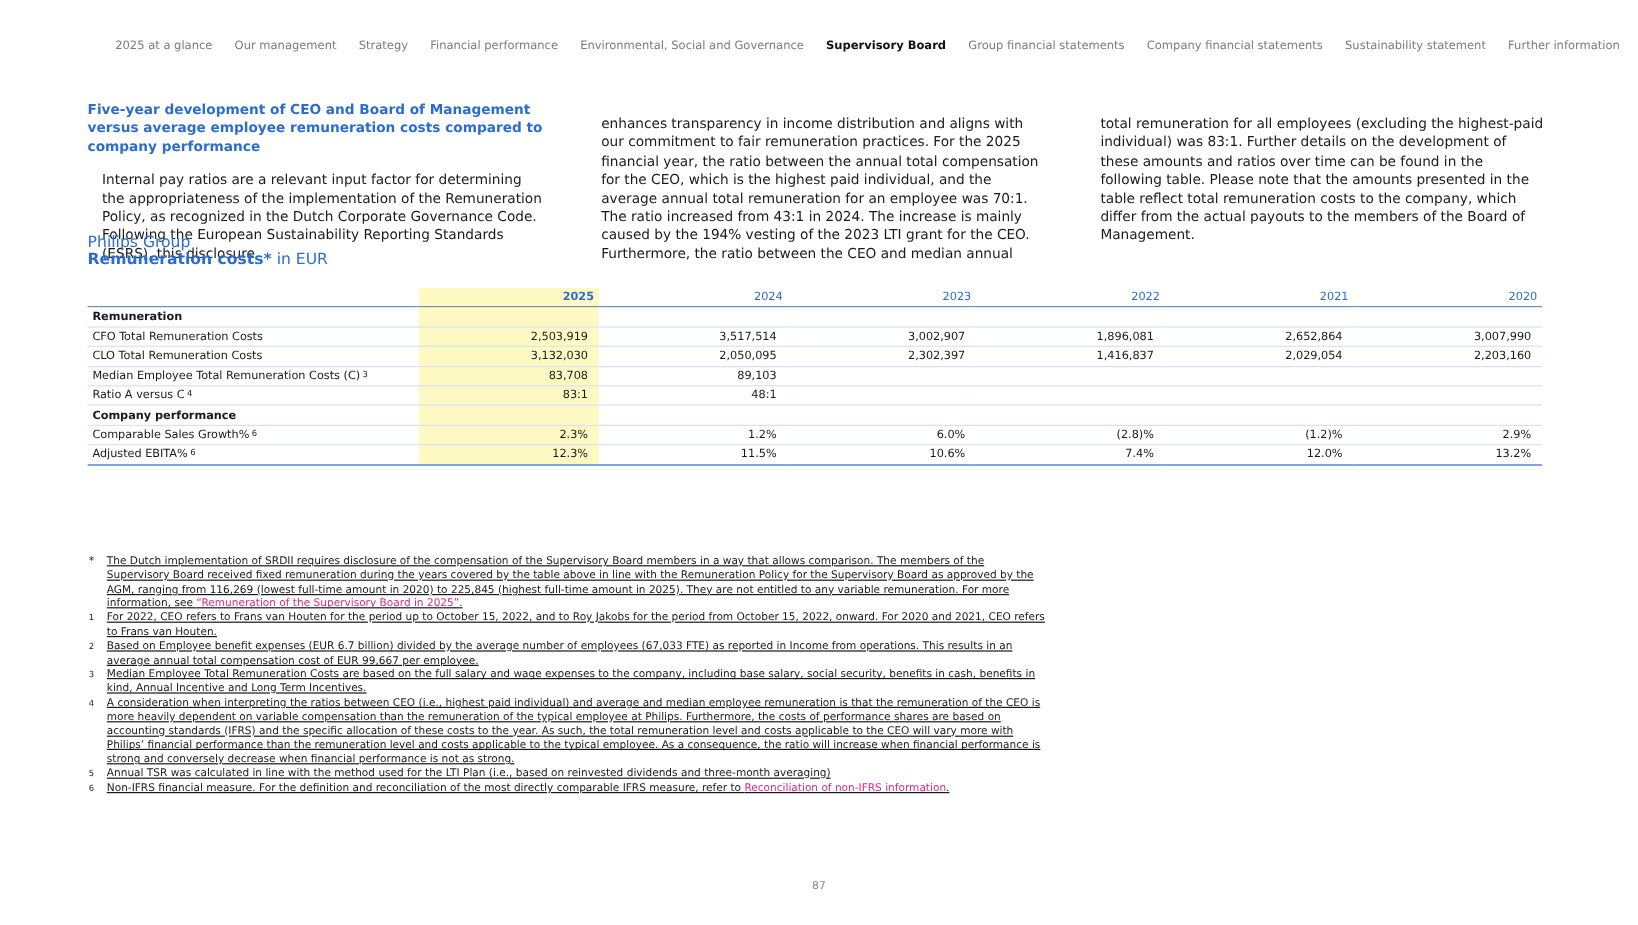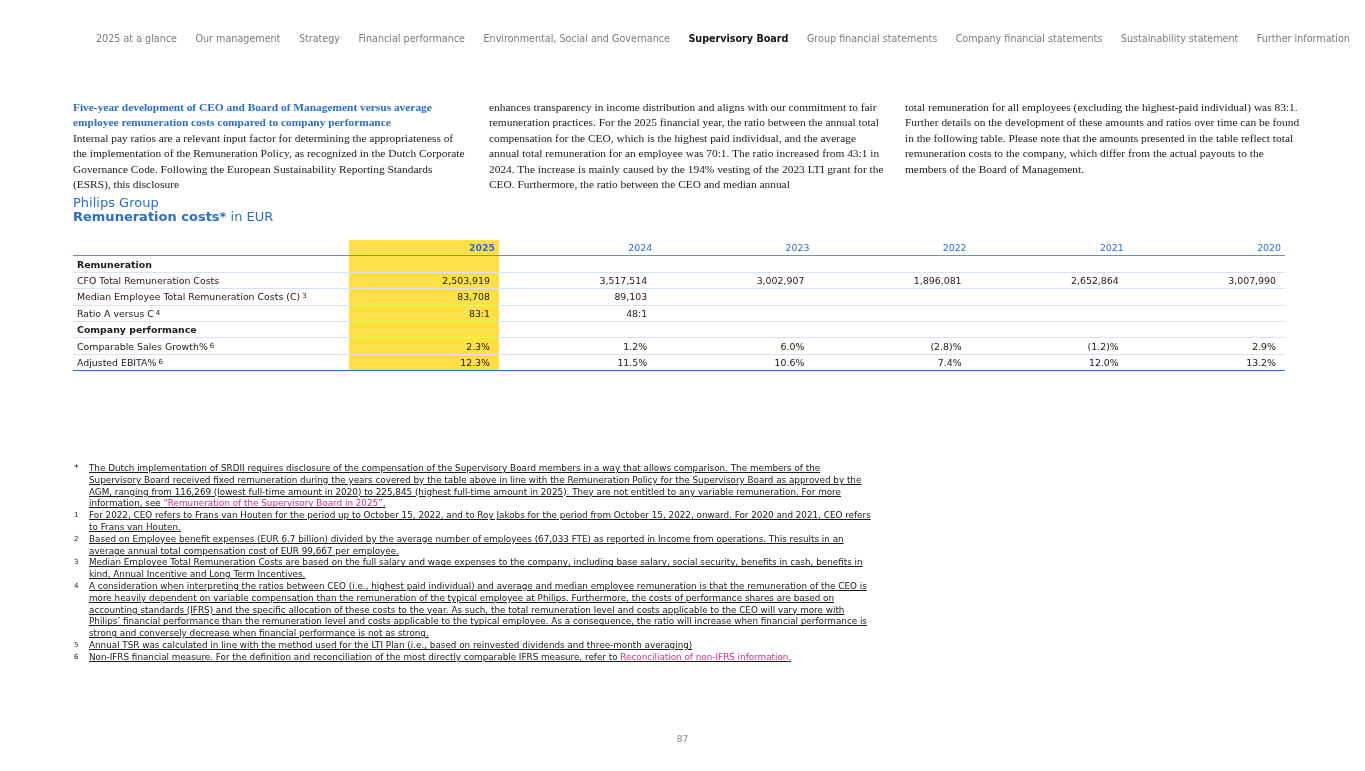--- a/index.html
+++ b/index.html
@@ -5,37 +5,37 @@
   html, body { margin: 0; padding: 0; background: #ffffff; }
   body { width: 1365px; height: 771px; position: relative; overflow: hidden;
          font-family: "DejaVu Sans", sans-serif; color: #111; }
   .topnav { position: absolute; top: 29px; left: 76px; right: 0; height: 18px;
             display: flex; align-items: center; font-size: 9.6px; color: #7b7b7b; }
   .menu-icon { width: 11px; height: 9px; margin-right: 20px; display: flex; flex-direction: column; justify-content: space-between; }
   .menu-icon span { display: block; height: 1px; background: #9a9a9a; }
   .nav-item { margin-right: 18.5px; white-space: nowrap; cursor: pointer; }
   .nav-item.active { color: #111; font-weight: bold; }
 
-  .intro { position: absolute; top: 100px; font-size: 11.4px; line-height: 15.4px; color: #1a1a1a; font-family: Liberation Serif, serif; }
+  .intro { position: absolute; top: 84px; font-size: 11.4px; line-height: 15.4px; color: #1a1a1a; }
   .intro.col1 { left: 73px; width: 395px; }
   .intro.col2 { left: 489px; width: 395px; }
   .intro.col3 { left: 905px; width: 395px; }
   .intro h3 { margin: 0; font-size: 11.4px; line-height: 15.4px; color: #2b6dce; font-weight: bold; }
-  .intro p { margin: 0; }
+  .intro p { margin: 12px; }
 
   .caption { position: absolute; left: 73px; top: 196px; font-size: 13px; line-height: 14px; color: #2b6dce; }
   .caption b { font-weight: bold; }
 
   table.rem { position: absolute; left: 73px; top: 240px; width: 1212px; border-collapse: collapse;
               font-size: 9.4px; color: #1a1a1a; }
   table.rem th, table.rem td { height: 15.4px; padding: 0 4px; border-bottom: 1px solid #d6e3f2; white-space: nowrap; }
   table.rem thead th { color: #2b6dce; font-weight: normal; text-align: right; border-bottom: 1px solid #6f8fb6; }
   table.rem thead th.hl { font-weight: bold; }
   table.rem td.num { text-align: right; padding-right: 9px; }
-  table.rem .hlcol { background: #fde047; }
+  table.rem .hlcol { background: #fef9c3; }
   table.rem td.label { text-align: left; }
   table.rem tr.section td.label { font-weight: bold; }
   table.rem tbody tr:last-child td { border-bottom: 1.5px solid #2b6dce; }
   .col-label { width: 276px; }
   .col-2025 { width: 150px; }
   sup.fn { font-size: 7px; vertical-align: 2px; margin-left: 2px; }
 
   .footnotes { position: absolute; left: 73px; top: 463px; width: 800px; font-size: 8.8px; line-height: 11.8px; color: #1a1a1a; }
   .fnote { display: flex; }
   .fnote .mark { width: 15px; flex: none; font-size: 7px; padding-left: 1px; }
@@ -116,20 +116,29 @@
       <tr>
         <td class="label"><span>CFO Total Remuneration Costs</span></td>
         <td class="num hlcol">2,503,919</td>
         <td class="num">3,517,514</td>
         <td class="num">3,002,907</td>
         <td class="num">1,896,081</td>
         <td class="num">2,652,864</td>
         <td class="num">3,007,990</td>
       </tr>
       <tr>
+        <td class="label"><span>CLO Total Remuneration Costs</span></td>
+        <td class="num hlcol">3,132,030</td>
+        <td class="num">2,050,095</td>
+        <td class="num">2,302,397</td>
+        <td class="num">1,416,837</td>
+        <td class="num">2,029,054</td>
+        <td class="num">2,203,160</td>
+      </tr>
+      <tr>
         <td class="label"><span>Median Employee Total Remuneration Costs (C)</span><sup class="fn">3</sup></td>
         <td class="num hlcol">83,708</td>
         <td class="num">89,103</td>
         <td class="num"></td>
         <td class="num"></td>
         <td class="num"></td>
         <td class="num"></td>
       </tr>
       <tr>
         <td class="label"><span>Ratio A versus C</span><sup class="fn">4</sup></td>

